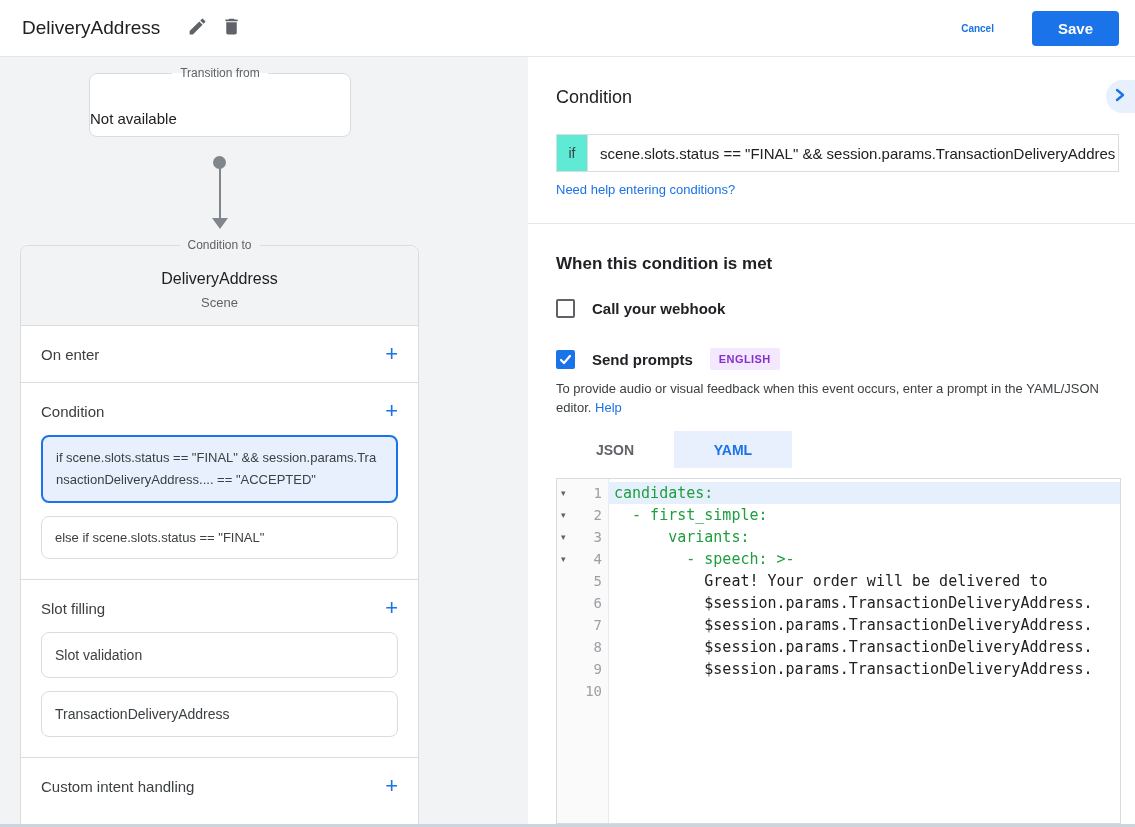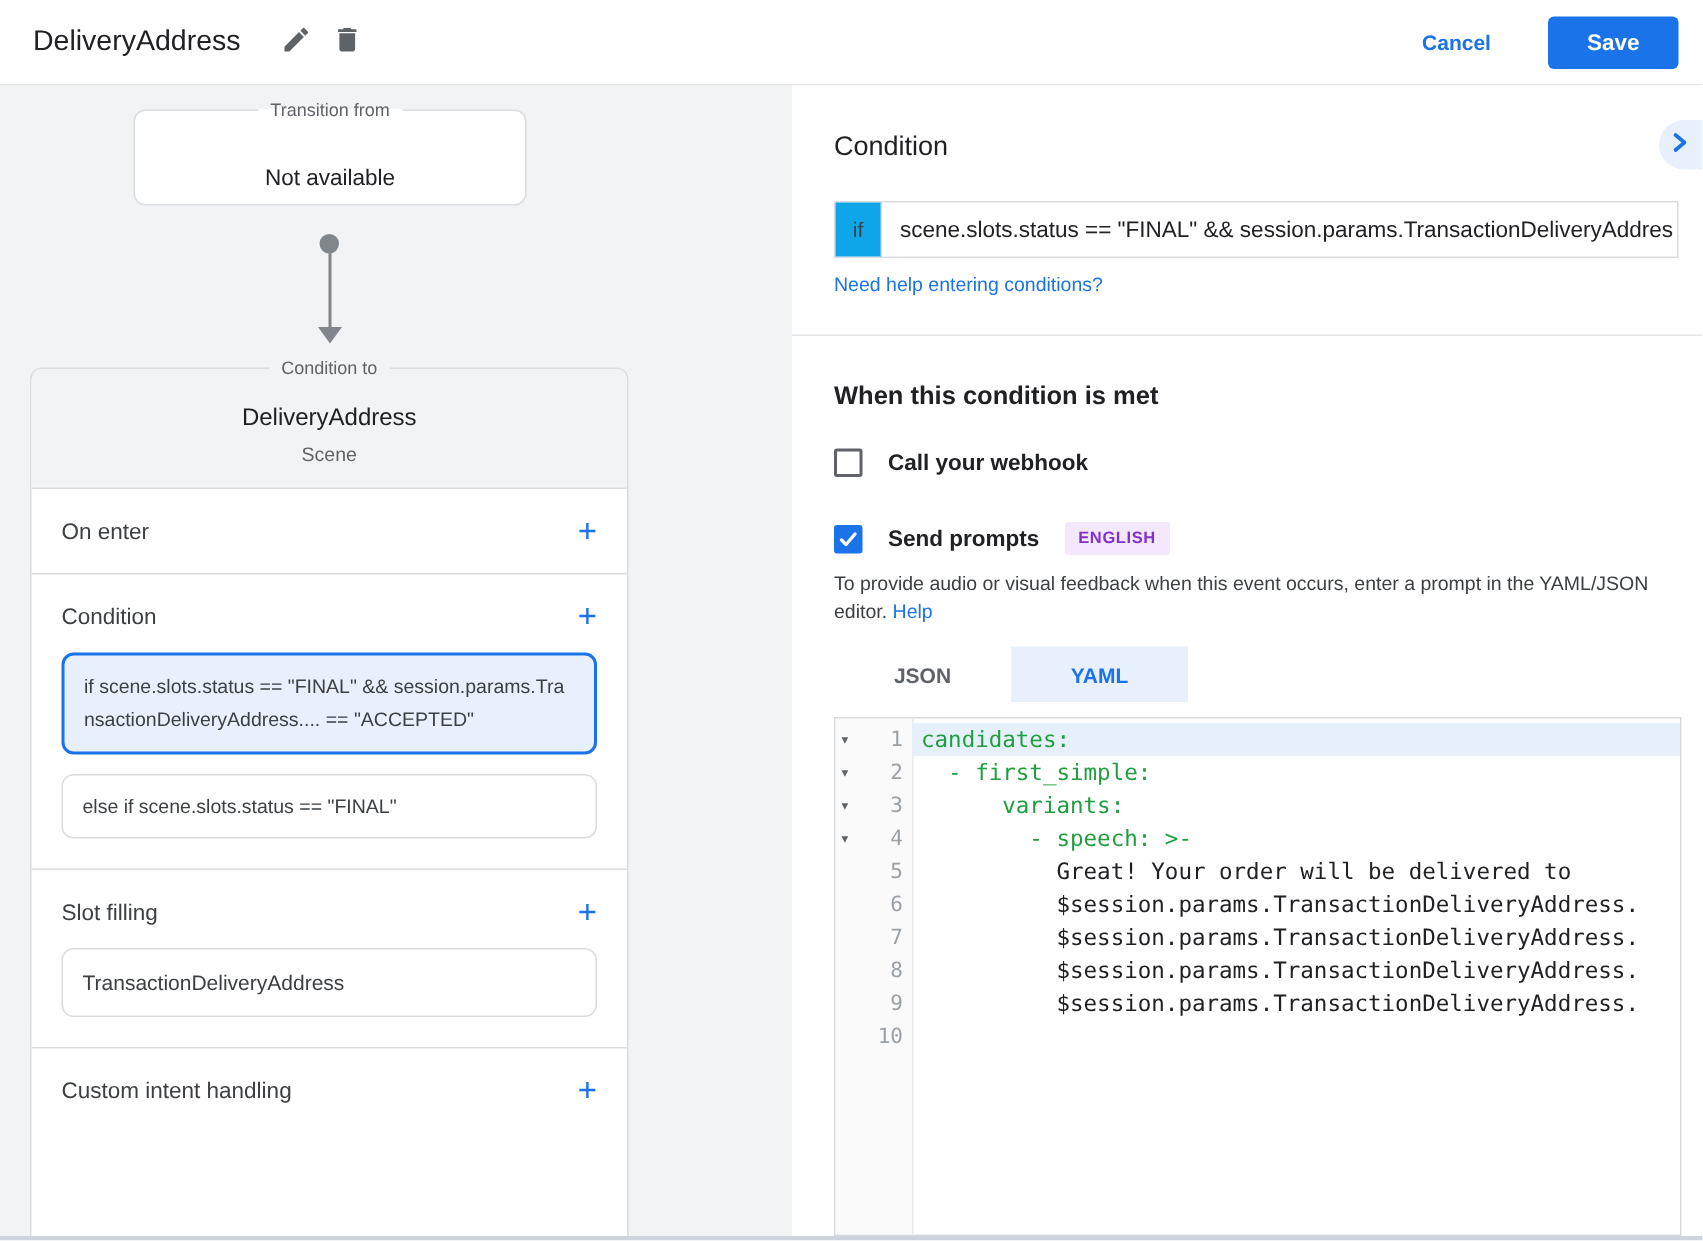--- a/index.html
+++ b/index.html
@@ -11,36 +11,36 @@
     --badge-bg:#f3e8fd; --badge-text:#8430ce; --border:#dadce0;
   }
   
   .header { height:57px; display:flex; align-items:center; padding:0 16px 0 22px;
             border-bottom:1px solid #e4e6e8; background:#fff; }
   .page-title { font-size:19px; color:#202124; margin-right:20px; }
   .icon-btn { width:34px; height:34px; border:none; background:transparent; cursor:pointer;
               display:flex; align-items:center; justify-content:center; border-radius:50%; }
   .icon-btn svg { fill:#5f6368; }
   .header-spacer { flex:1; }
-  .cancel-btn { color:var(--accent); font-size:14px; font-weight:700; background:none; border:none;
+  .cancel-btn { color:var(--accent); font-size:10px; font-weight:700; background:none; border:none;
                 cursor:pointer; margin-right:38px; font-family:inherit; }
   .save-btn { background:var(--accent); color:#fff; font-size:15px; font-weight:700; border:none;
               border-radius:4px; padding:9px 26px; cursor:pointer; font-family:inherit; }
   
   .main { display:flex; height:768px; }
   .left-panel { width:528px; flex:none; background:#f1f3f4; position:relative; overflow:hidden; }
   .right-panel { flex:1; background:#fff; position:relative; overflow:hidden; }
   
   .tfrom { position:absolute; left:89px; top:16px; width:262px; height:64px; background:#fff;
            border:1px solid var(--border); border-radius:8px; }
   .box-legend { position:absolute; top:-8px; left:50%; transform:translateX(-50%);
                 font-size:12px; color:#5f6368; padding:0 8px; white-space:nowrap;
                 background:linear-gradient(to bottom,#f1f3f4 0 50%,#ffffff 50% 100%); }
   .box-legend.gray { background:#f1f3f4; }
-  .tfrom-value { text-align:center; margin-top:36px; font-size:15px; color:#202124; }
+  .tfrom-value { text-align:left; margin-top:36px; font-size:15px; color:#202124; }
   
   .flow-dot { position:absolute; left:213px; top:99px; width:13px; height:13px; border-radius:50%;
               background:#80868b; }
   .flow-line { position:absolute; left:219px; top:106px; width:2px; height:57px; background:#80868b; }
   .flow-arrowhead { position:absolute; left:212px; top:161px; width:0; height:0;
                     border-left:8px solid transparent; border-right:8px solid transparent;
                     border-top:11px solid #80868b; }
   
   .scene-card { position:absolute; left:20px; top:188px; width:399px; height:660px; background:#fff;
                 border:1px solid var(--border); border-radius:8px; }
@@ -64,21 +64,21 @@
               font-size:14px; color:#3c4043; cursor:pointer; }
   .slot-box + .slot-box { margin-top:13px; }
   
   .rp-heading { position:absolute; left:28px; top:30px; font-size:18px; color:#202124; }
   .collapse-btn { position:absolute; right:0; top:23px; width:29px; height:33px;
                   background:var(--selection); border:none; border-radius:17px 0 0 17px;
                   cursor:pointer; display:flex; align-items:center; justify-content:flex-start;
                   padding-left:7px; }
   .if-row { position:absolute; left:28px; top:77px; width:563px; height:38px; display:flex;
             border:1px solid var(--border); background:#fff; }
-  .if-cell { width:31px; flex:none; background:#0ea5e9; border-right:1px solid var(--border);
+  .if-cell { width:31px; flex:none; background:#5eead4; border-right:1px solid var(--border);
              display:flex; align-items:center; justify-content:center; font-size:14px; color:#3c4043; }
   .if-input { flex:1; display:flex; align-items:center; padding:0 12px; font-size:15px;
               color:#202124; white-space:nowrap; overflow:hidden; }
   .help-link { position:absolute; left:28px; top:125px; font-size:13px; color:var(--accent);
                text-decoration:none; cursor:pointer; }
   .rp-divider { position:absolute; left:0; right:0; top:166px; height:1px; background:#e4e6e8; }
   .met-heading { position:absolute; left:28px; top:197px; font-size:17px; color:#202124;font-weight:bold; }
   .cb-row { position:absolute; left:28px; display:flex; align-items:center; }
   .cb-row.webhook { top:242px; }
   .cb-row.prompts { top:291px; }
@@ -172,20 +172,21 @@
         </div>
         <div class="cond-box-selected">if scene.slots.status == "FINAL" &amp;&amp; session.params.TransactionDeliveryAddress.... == "ACCEPTED"</div>
         <div class="cond-box">else if scene.slots.status == "FINAL"</div>
       </div>
 
       <div class="ssection">
         <div class="ssection-head">
           <span>Slot filling</span>
           <button class="plus-btn">+</button>
         </div>
+        <div class="slot-box">Slot validation</div>
         <div class="slot-box">TransactionDeliveryAddress</div>
       </div>
 
       <div class="srow">
         <span>Custom intent handling</span>
         <button class="plus-btn">+</button>
       </div>
     </div>
   </div>
 

